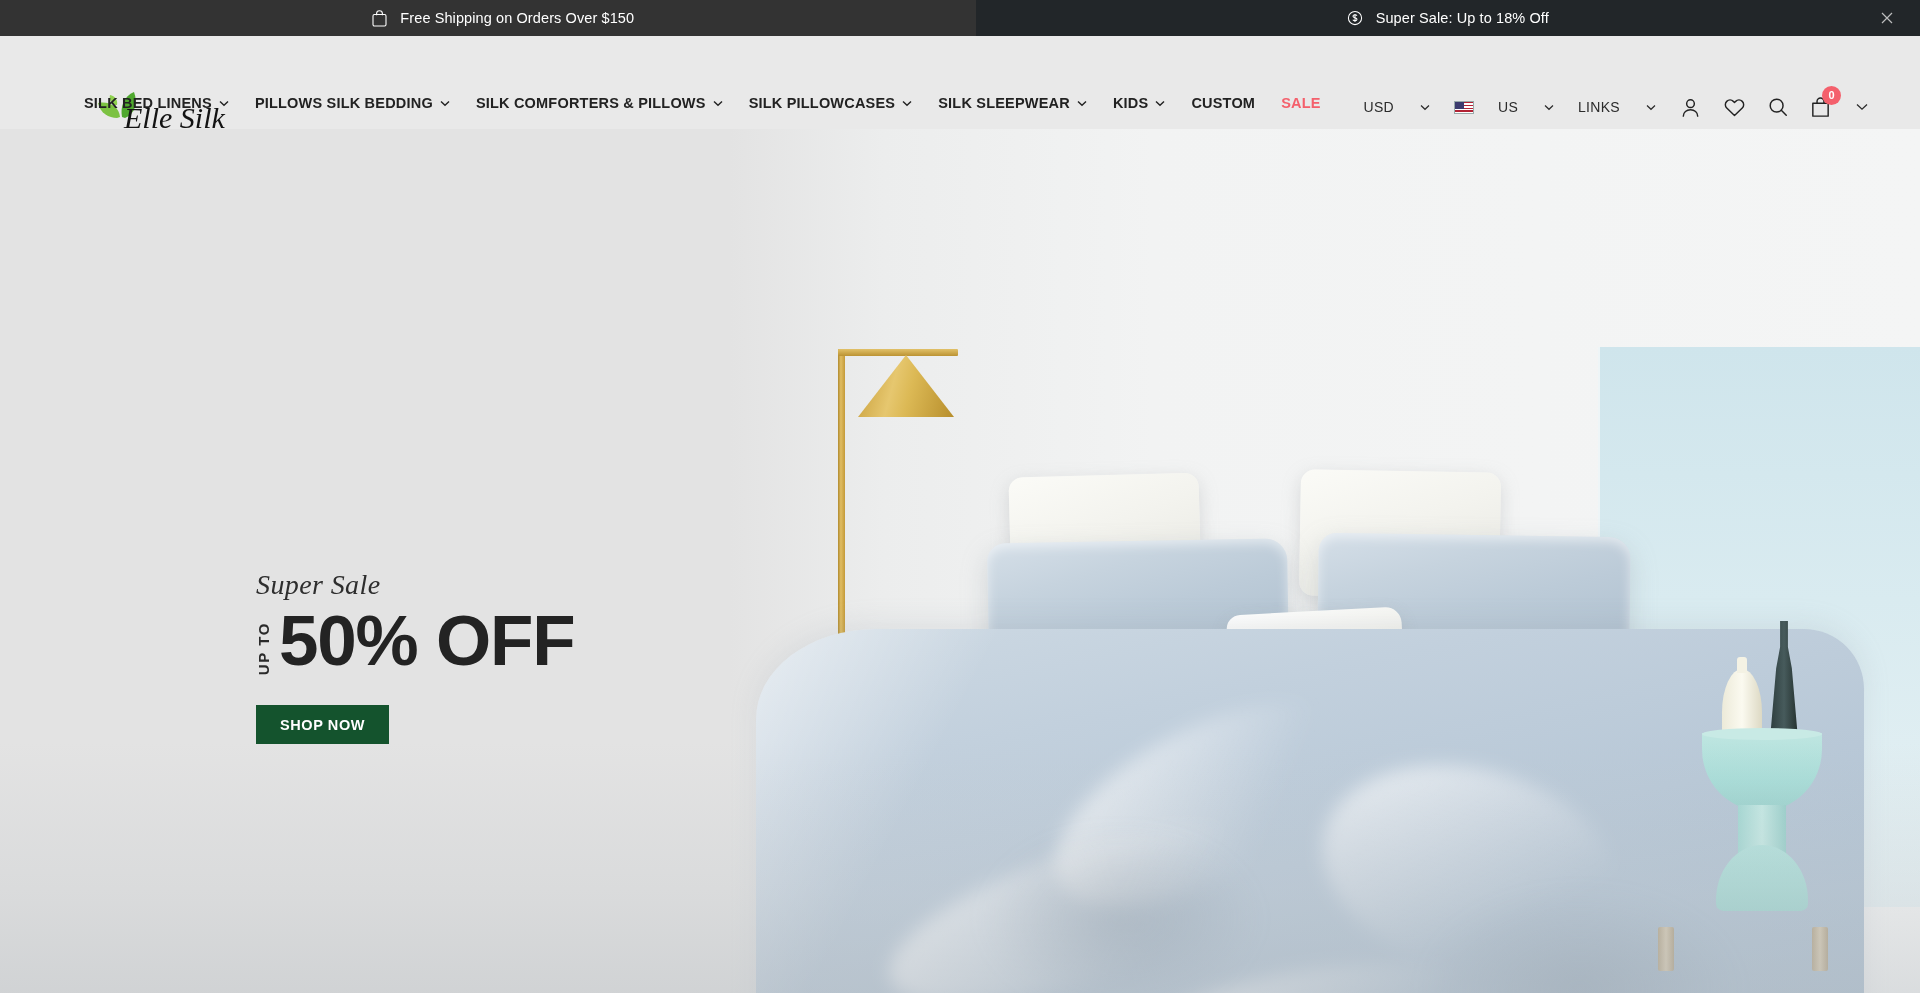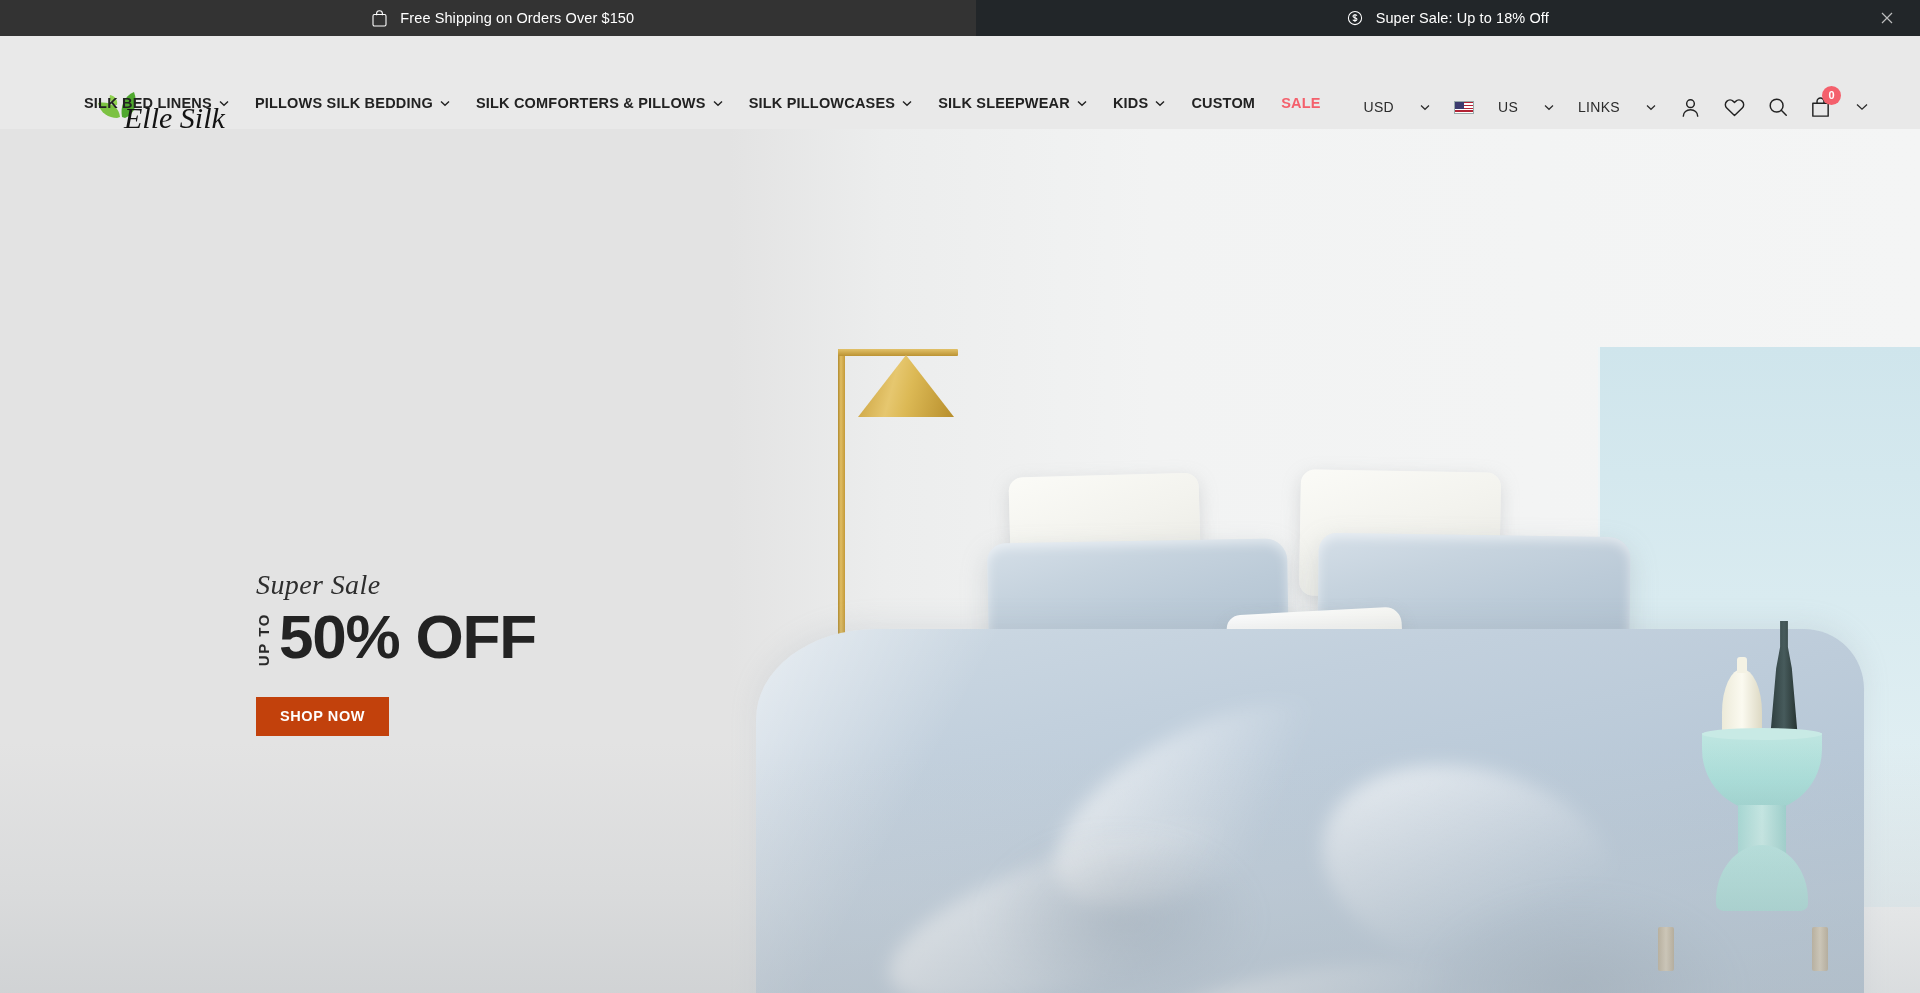--- a/index.html
+++ b/index.html
@@ -344,34 +344,34 @@
     writing-mode:vertical-rl;
     transform:rotate(180deg);
     font-size:15px;
     font-weight:700;
     letter-spacing:1.6px;
     color:#2a2a2a;
     line-height:1;
     padding-bottom:5px;
   }
   .headline {
-    font-size:62px;
+    font-size:71px;
     font-weight:700;
     letter-spacing:-1.2px;
     color:#232323;
     line-height:.96;
   }
   .shop-btn {
     display:inline-flex;
     align-items:center;
     justify-content:center;
     margin-top:30px;
     padding:0 24px;
     height:39px;
-    background:#c2410c;
+    background:#14532d;
     color:#ffffff;
     font-size:14.5px;
     font-weight:700;
     letter-spacing:.6px;
     border:none;
     cursor:pointer;
     font-family:"Liberation Sans", sans-serif;
   }
 </style>
 </head>

